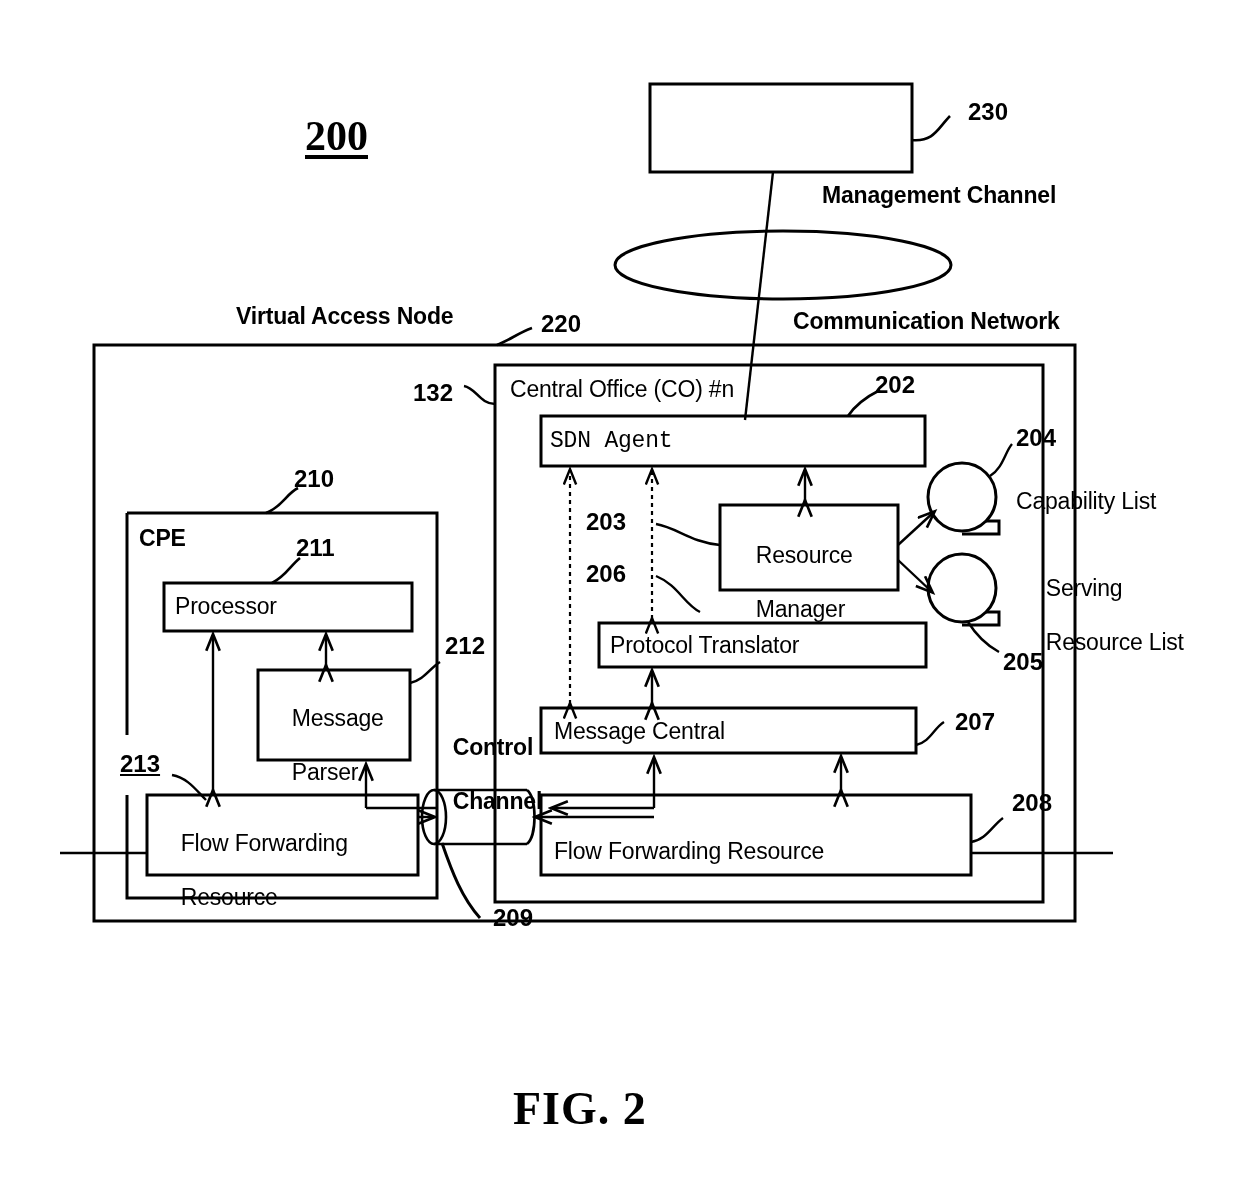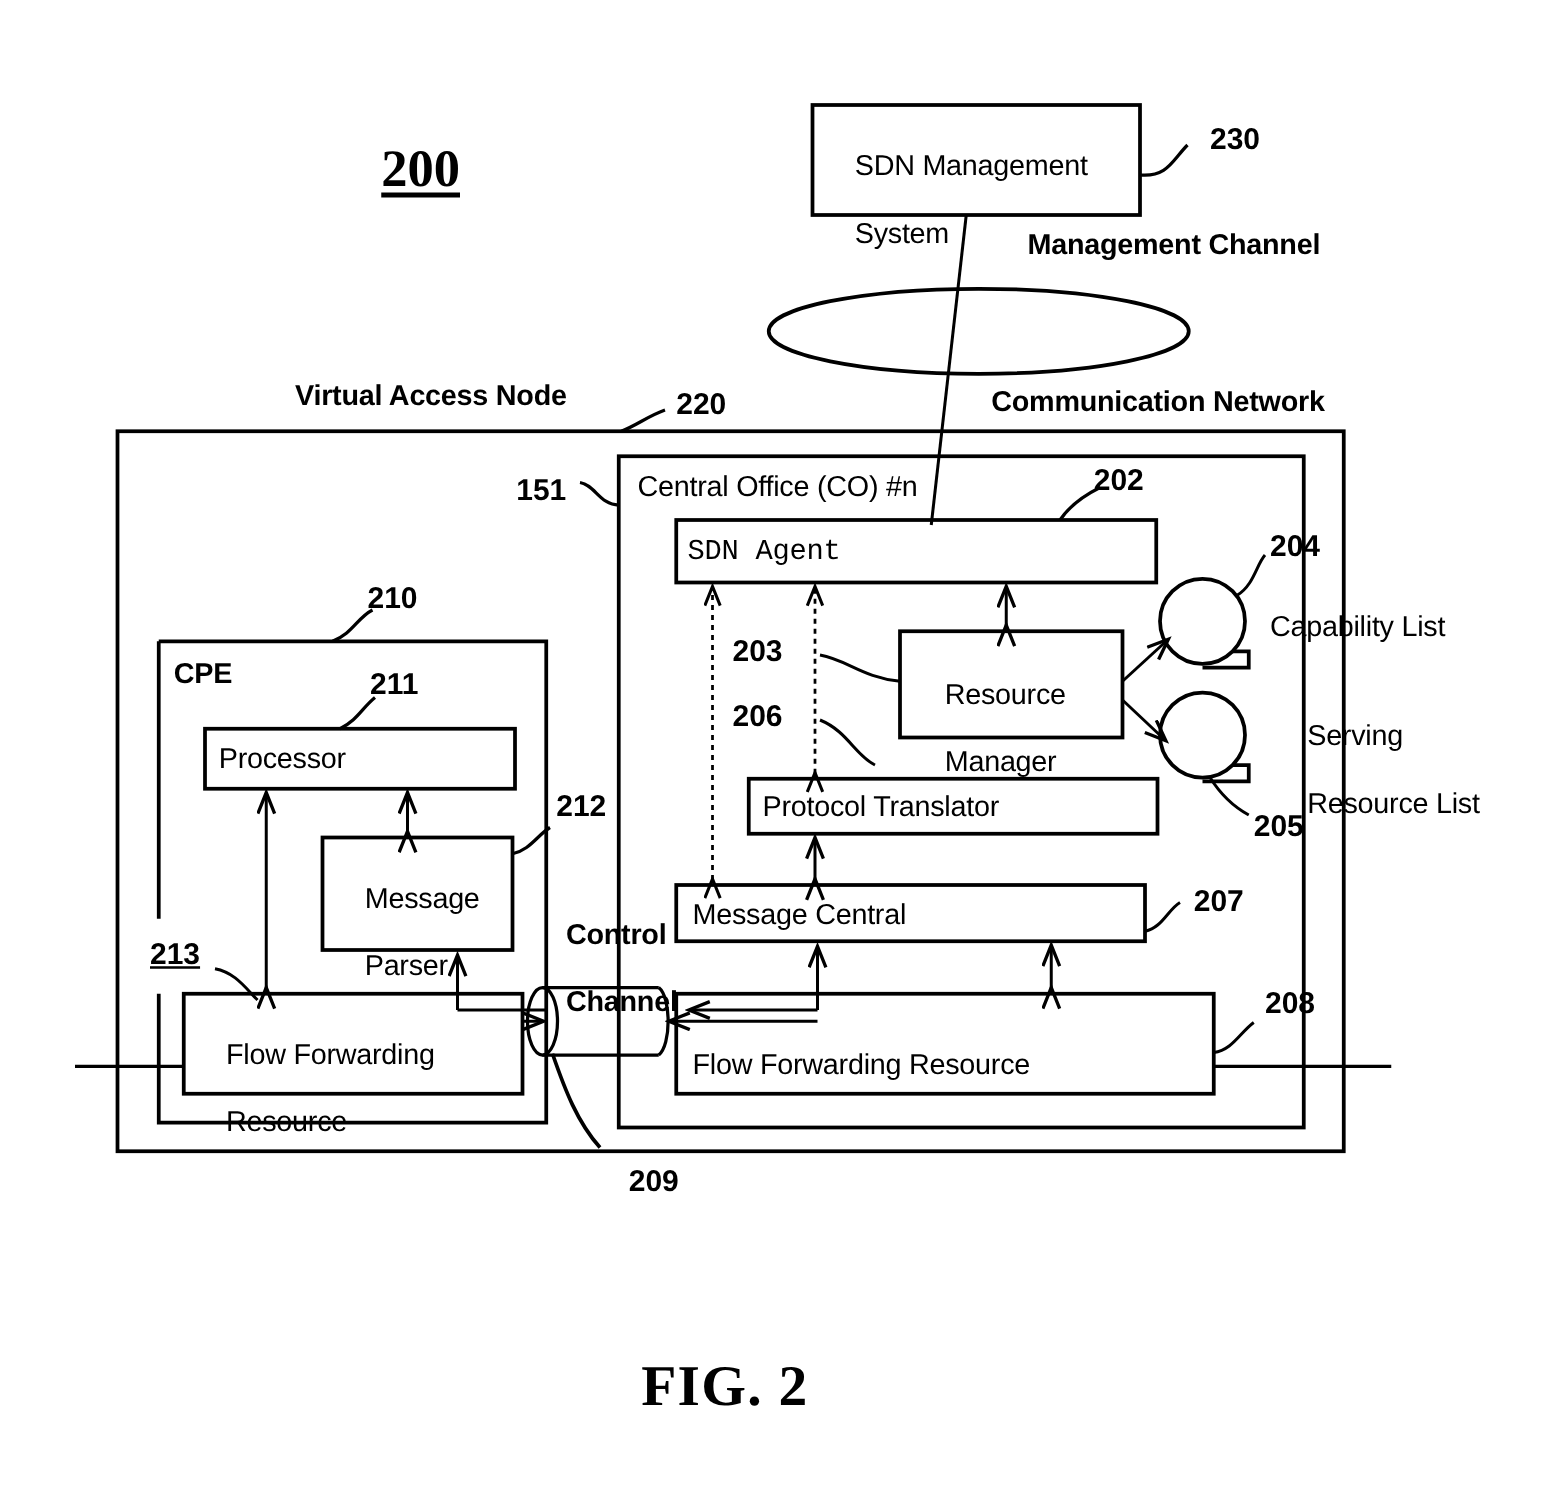--- a/index.html
+++ b/index.html
@@ -179,35 +179,31 @@
       <path d="M986,612 L999,612 L999,625 L962,625" stroke-width="3"></path>
       <path d="M968,622 C978,638 988,646 999,652" stroke-width="2.4"></path>
 
       <path d="M898,560 L932,592" stroke-width="2.4" marker-end="url(#arrHead)"></path>
 
     </g>
   </svg>
 
   <div class="fig-id" style="left:305px; top:112px;">200</div>
 
-  <div class="lbl box-text" style="left:659px; top:92px; width:245px;">
-    <span>SDN Management</span><br>
-    <span>System</span>
-  </div>
   <div class="lbl ref-num" style="left:968px; top:98px;">230</div>
 
   <div class="lbl bold-sans" style="left:793px; top:308px;">Communication Network</div>
 
   <div class="lbl bold-sans" style="left:822px; top:182px;">Management Channel</div>
 
   <div class="lbl bold-sans" style="left:236px; top:303px;">Virtual Access Node</div>
   <div class="lbl ref-num" style="left:541px; top:310px;">220</div>
 
   <div class="lbl box-text" style="left:510px; top:376px;">Central Office (CO) #n</div>
-  <div class="lbl ref-num" style="left:413px; top:379px;">151</div>
+  <div class="lbl ref-num" style="left:413px; top:379px;">132</div>
 
   <div class="lbl box-text" style="left:550px; top:428px;font-family:Liberation Mono, monospace;">SDN Agent</div>
   <div class="lbl ref-num" style="left:875px; top:371px;">202</div>
 
   <div class="lbl box-text" style="left:731px; top:515px; width:165px;">
     <span>Resource</span><br>
     <span>Manager</span>
   </div>
   <div class="lbl ref-num" style="left:586px; top:508px;">203</div>
 
@@ -235,21 +231,21 @@
   <div class="lbl box-text" style="left:156px; top:803px; width:260px;">
     <span>Flow Forwarding</span><br>
     <span>Resource</span>
   </div>
   <div class="lbl ref-num" style="left:120px; top:750px;text-decoration:underline;">213</div>
 
   <div class="lbl bold-sans" style="left:428px; top:707px; width:110px;">
     <span>Control</span><br>
     <span>Channel</span>
   </div>
-  <div class="lbl ref-num" style="left:493px; top:932px;margin-left:10px;">209</div>
+  <div class="lbl ref-num" style="left:493px; top:904px;">209</div>
 
   <div class="lbl box-text" style="left:1016px; top:488px;">Capability List</div>
   <div class="lbl ref-num" style="left:1016px; top:424px;">204</div>
 
   <div class="lbl box-text" style="left:1021px; top:548px; width:190px;">
     <span>Serving</span><br>
     <span>Resource List</span>
   </div>
   <div class="lbl ref-num" style="left:1003px; top:648px;">205</div>
 

